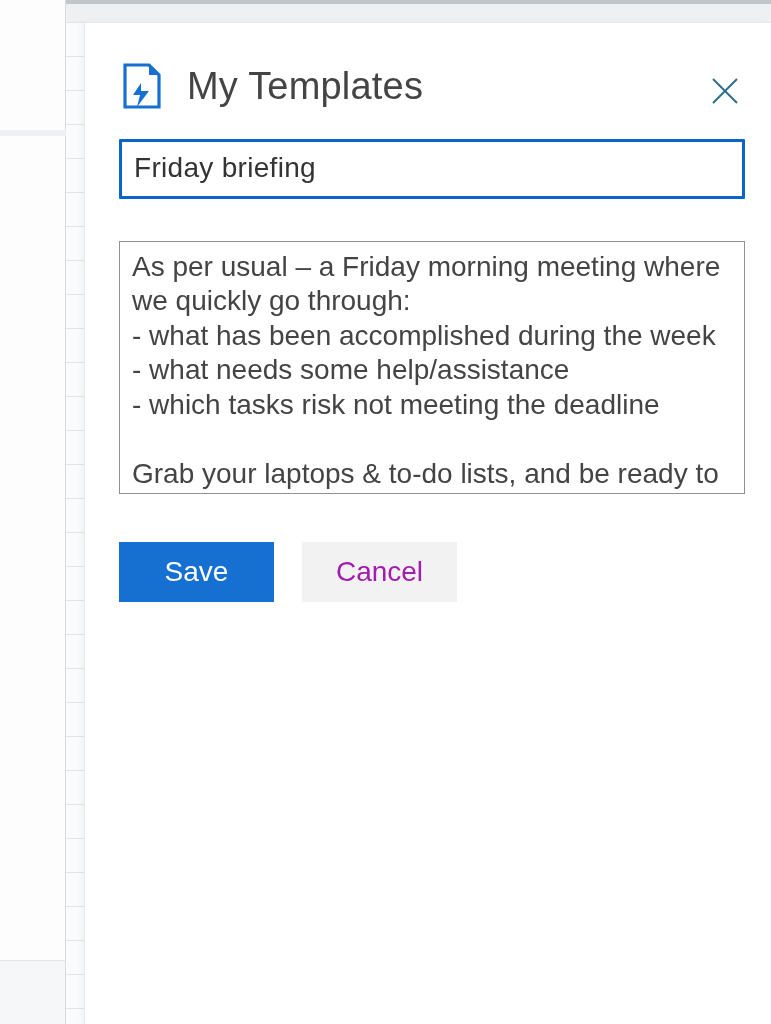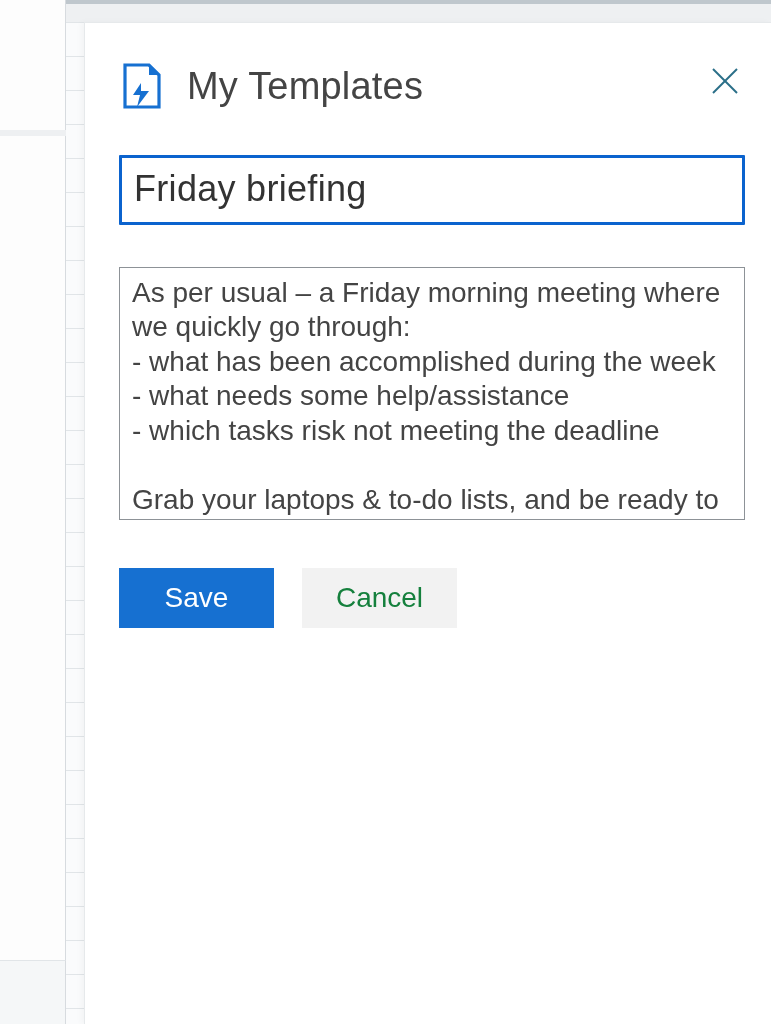--- a/index.html
+++ b/index.html
@@ -22,36 +22,36 @@
     bottom: 0;
     background: #ffffff;
     border-left: 1px solid #e6e9eb;
     border-top: 1px solid #e6e9eb;
     box-shadow: -3px 0 6px rgba(0,0,0,0.03);
     padding: 38px 26px 0 34px;
   }
 
   .pane-header {
     display: flex;
-    align-items: flex-start;
+    align-items: flex-end;
     justify-content: space-between;
-    margin-bottom: 44px;
+    margin-bottom: 28px;
   }
   .pane-title-wrap { display: flex; align-items: center; gap: 18px; }
   .pane-title { font-size: 38px; font-weight: 300; color: #444; letter-spacing: 0.2px; }
 
   .icon-templates svg { display: block; }
   .close-btn { width: 40px; height: 40px; display: flex; align-items: center; justify-content: center; cursor: pointer; }
   .close-btn svg { display: block; }
 
   .title-input {
     width: 100%;
     border: 3px solid #0b63ce;
     border-radius: 1px;
-    font-size: 36px;
+    font-size: 28px;
     padding: 10px 14px 12px 12px;
     color: #333;
     font-family: inherit;
     outline: none;
     margin-bottom: 42px;
     letter-spacing: 0.3px;
   }
 
   .body-area {
     width: 100%;
@@ -73,21 +73,21 @@
   .btn {
     min-width: 155px;
     height: 60px;
     border: none;
     font-size: 28px;
     font-family: inherit;
     cursor: pointer;
     padding: 0 24px;
   }
   .btn-primary { background: #1670d1; color: #ffffff; }
-  .btn-secondary { background: #f2f2f2; color: #15803d; }
+  .btn-secondary { background: #f2f2f2; color: #a21caf; }
 </style>
 </head>
 <body>
 
 <div class="bg-top-bar"></div>
 <div class="bg-left-strip"></div>
 <div class="bg-left-grid"></div>
 <div class="bg-gap"></div>
 <div class="bg-lower"></div>
 

